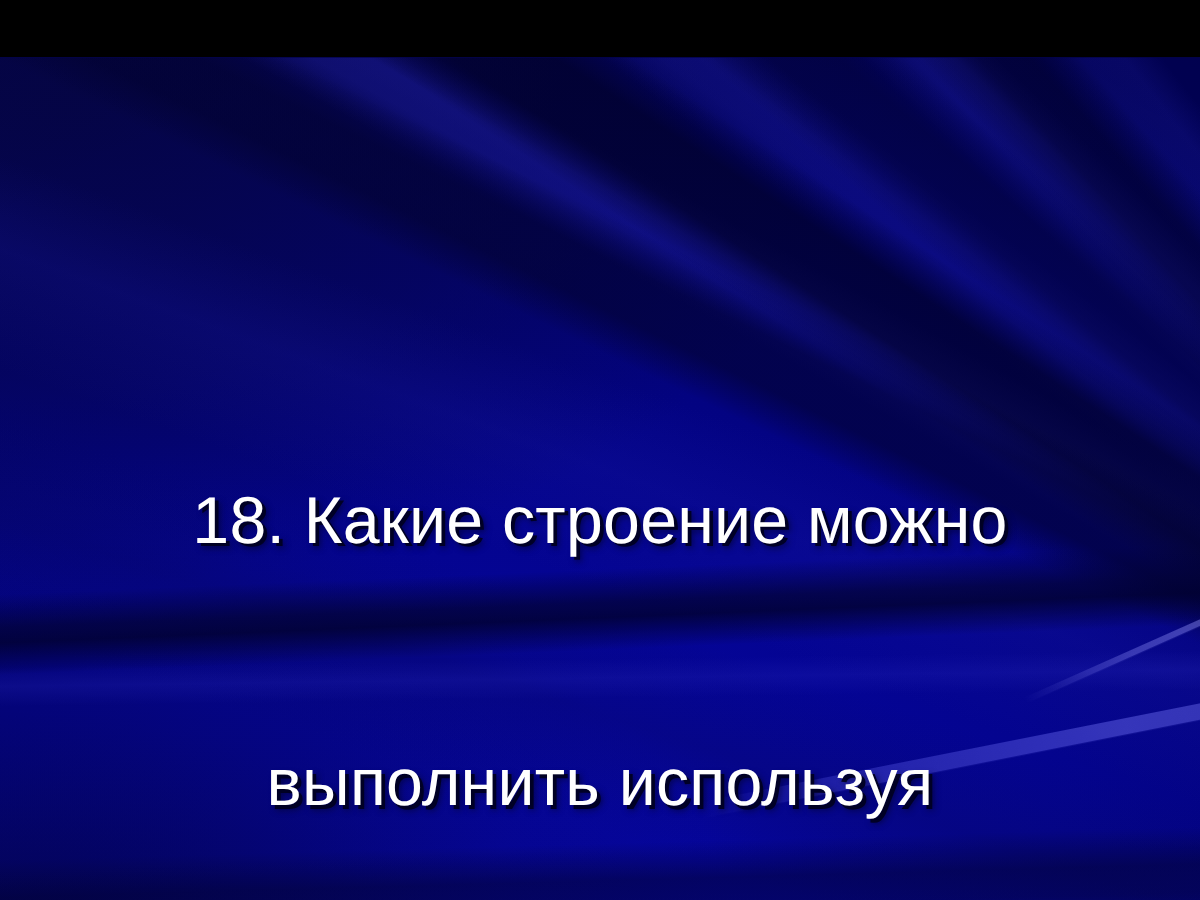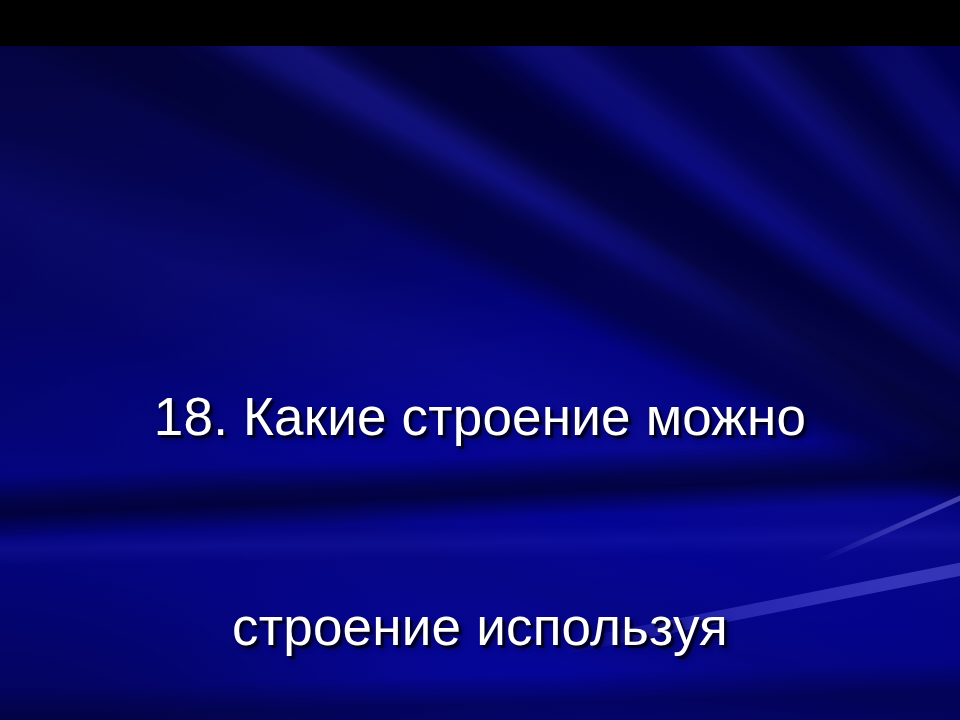--- a/index.html
+++ b/index.html
@@ -135,17 +135,17 @@
   <div class="bg-layer bg-fan"></div>
   <div class="bg-layer bg-sweep"></div>
   <div class="bg-layer bg-band-light"></div>
   <div class="bg-layer bg-band-dark"></div>
   <div class="bg-ray"></div>
   <div class="bg-ray2"></div>
   <div class="bg-layer bg-vignette"></div>
 
   <div id="title-block">
     <span class="title-line">18. Какие строение можно</span>
-    <span class="title-line">строение используя</span>
+    <span class="title-line">выполнить используя</span>
     
   </div>
 
 </div>
 
 </body></html>

